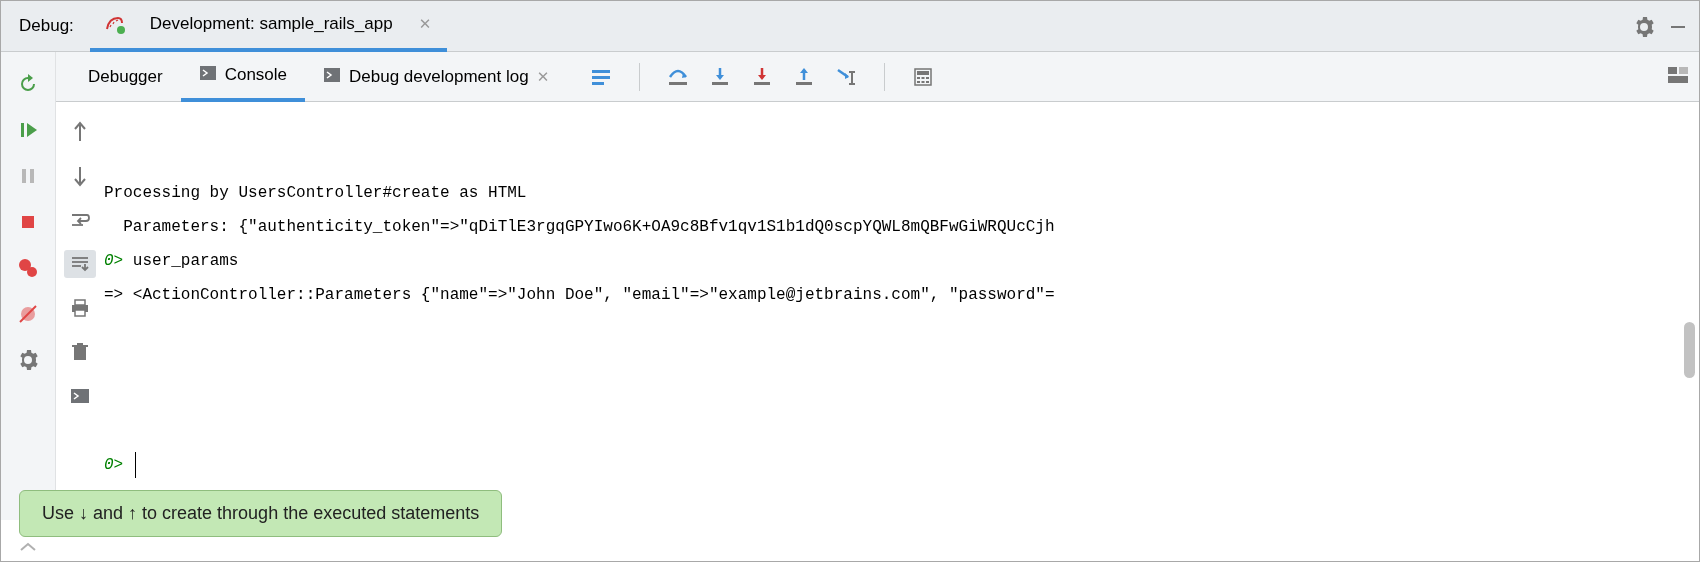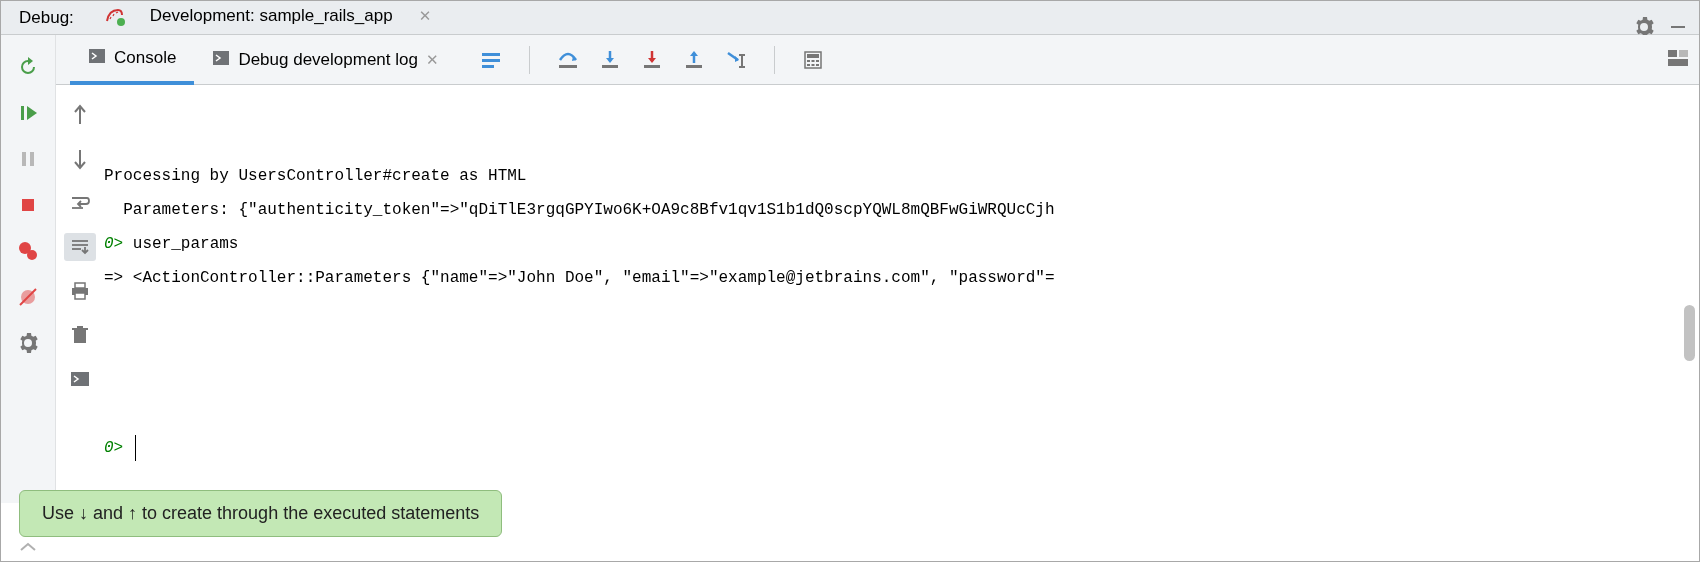--- a/index.html
+++ b/index.html
@@ -13,21 +13,21 @@
       background: #fff;
       width: 1700px;
       height: 562px;
       overflow: hidden;
       position: relative;
       border: 1px solid #a8a8a8;
     }
     
     
     .top-bar {
-      height: 34px;
+      height: 51px;
       background: #eaedf0;
       border-bottom: 1px solid #c9ccce;
       display: flex;
       align-items: center;
       position: relative;
     }
     .debug-label {
       padding: 0 16px 0 18px;
       color: #000;
       font-size: 17px;
@@ -321,20 +321,23 @@
     <div class="left-btn">
       <svg width="20" height="20" viewBox="0 0 20 20">
         <path d="M10 6a4 4 0 100 8 4 4 0 000-8zm8 4a8 8 0 01-.3 2.2l2 1.6-2 3.4-2.4-1a8 8 0 01-1.9 1.1l-.4 2.6H9l-.4-2.6a8 8 0 01-1.9-1.1l-2.4 1-2-3.4 2-1.6A8 8 0 014 10a8 8 0 01.3-2.2l-2-1.6 2-3.4 2.4 1A8 8 0 018.6 2.7L9 .1h4l.4 2.6a8 8 0 011.9 1.1l2.4-1 2 3.4-2 1.6c.2.7.3 1.5.3 2.2z" fill="#767676"></path>
       </svg>
     </div>
   </div>
 
   <div class="content">
 
     <div class="toolbar">
+      <div class="tab">
+        <span class="tab-label">Debugger</span>
+      </div>
       <div class="tab active">
         <span>
           <svg width="18" height="18" viewBox="0 0 18 18">
             <rect x="1" y="2" width="16" height="14" fill="#6f7276"></rect>
             <path d="M4 6 L8 9 L4 12" stroke="#fff" stroke-width="1.5" fill="none"></path>
           </svg>
         </span>
         <span class="tab-label">Console</span>
       </div>
       <div class="tab">

